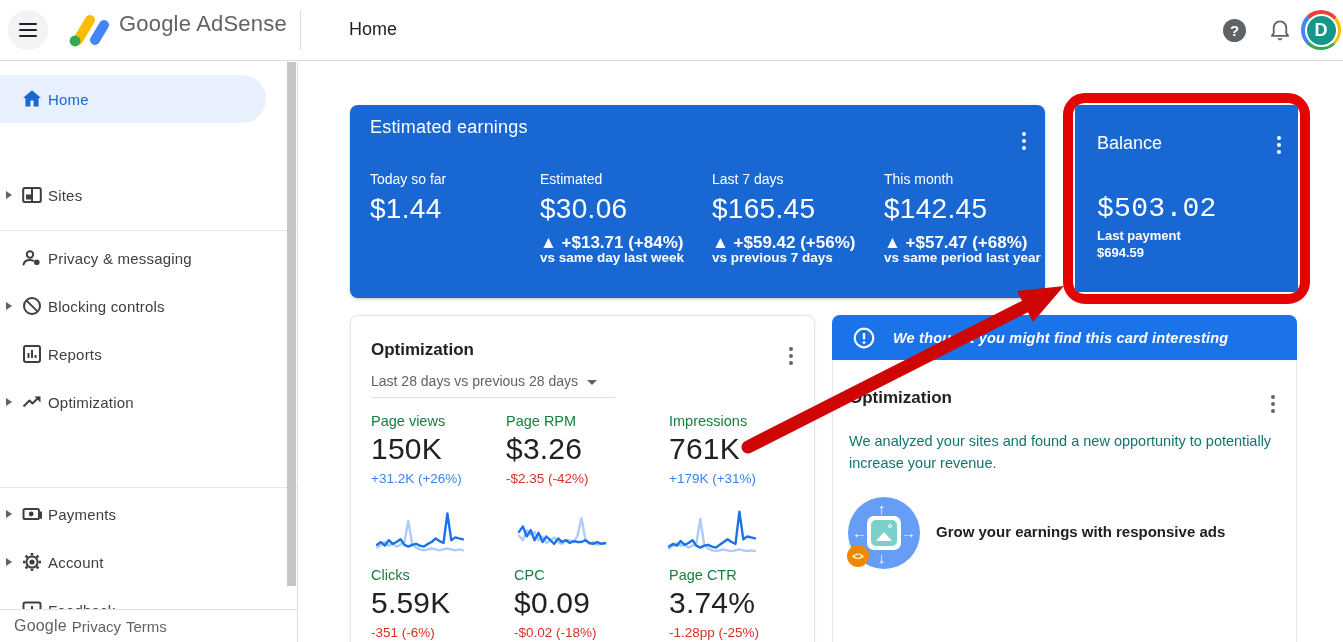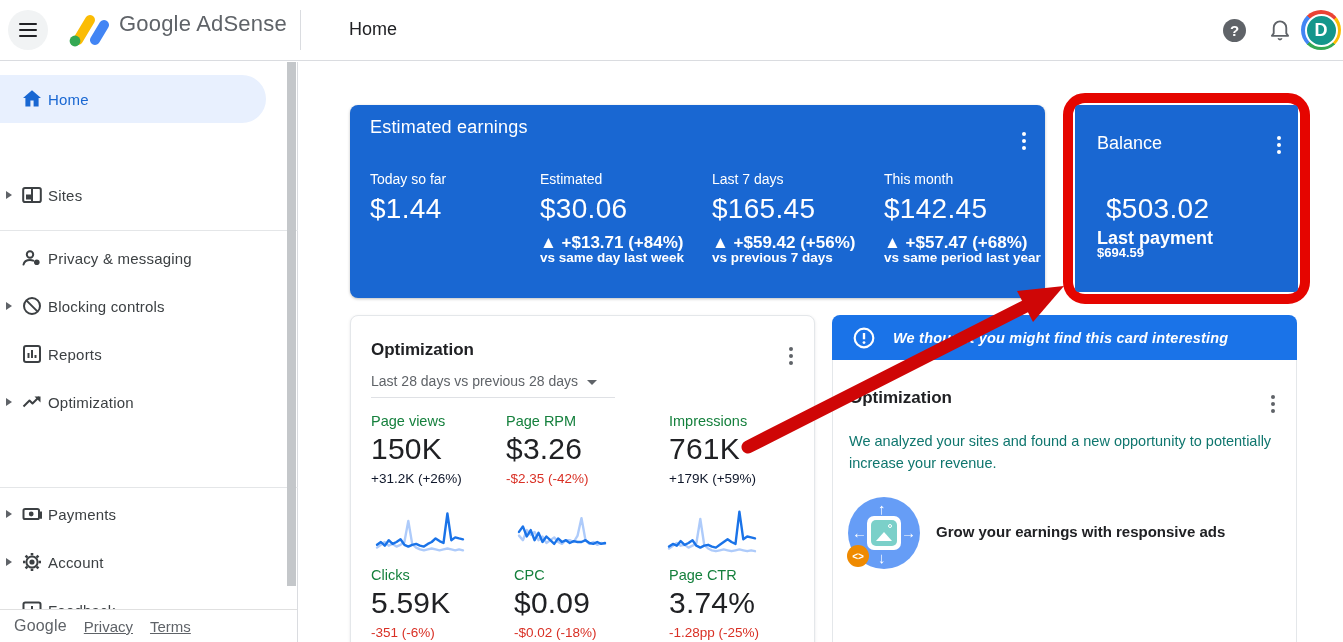--- a/index.html
+++ b/index.html
@@ -40,21 +40,21 @@
                      border-left:6px solid #5f6368; }
   .nav-item .nicon { position:absolute; left:20px; width:24px; height:24px; }
   .nav-item .nlabel { position:absolute; left:48px; font-size:15px; color:#3c4043; letter-spacing:.2px; }
   .nav-item.active { background:#e8f0fe; border-radius:0 26px 26px 0; }
   .nav-item.active .nlabel { color:#1967d2; font-weight:500; }
   .side-div { position:absolute; left:0; width:298px; height:1px; background:#e4e6e8; border:none; }
   .side-scrollbar { position:absolute; left:287px; top:0; width:9px; height:524px; background:#c4c7ca; border-radius:0; }
   .side-footer { position:absolute; left:0; top:547px; width:297px; height:33px; background:#fff;
                  border-top:1px solid #e0e0e0; z-index:6; display:flex; align-items:center; padding-left:14px; }
   .side-footer .gbrand { font-size:16px; color:#5f6368; font-weight:500; letter-spacing:.2px; }
-  .side-footer a { font-size:15px; color:#5f6368; text-decoration:underline; margin-left:17px; cursor:pointer; }
+  .side-footer a { font-size:15px; color:#5f6368; margin-left:5px; cursor:pointer; }
 
   
   .content { position:absolute; left:299px; top:62px; width:1044px; height:580px; background:#fff; overflow:hidden; }
 
   .kebab { border:none; background:transparent; cursor:pointer; width:22px; height:26px; padding:2px 0; }
   .kebab i { display:block; width:4px; height:4px; border-radius:50%; margin:3px auto; }
   .kebab.white i { background:#fff; }
   .kebab.gray i { background:#5f6368; }
 
   
@@ -67,40 +67,40 @@
   .m-value { position:absolute; top:88px; font-size:28px; font-weight:400; letter-spacing:.3px; white-space:nowrap; }
   .m-delta { position:absolute; top:128px; font-size:17px; font-weight:600; white-space:nowrap; }
   .m-note  { position:absolute; top:145px; font-size:13.5px; font-weight:600; white-space:nowrap; }
 
   
   .balance-frame { position:absolute; left:764px; top:31px; width:247px; height:211px;
                    border:10px solid #e50500; border-radius:22px; background:#fff; padding:2px; z-index:30; }
   .balance-card { width:100%; height:100%; border-radius:4px; position:relative; box-shadow:none; }
   .bal-title { position:absolute; left:22px; top:28px; font-size:18px; font-weight:500; }
   .balance-card .kebab { position:absolute; right:8px; top:26px; }
-  .bal-amount { position:absolute; left:31px; top:88px; font-size:28px; letter-spacing:.3px; }
-  .bal-lp-label { position:absolute; left:22px; top:123px; font-size:18px; font-weight:600; }
+  .bal-amount { position:absolute; left:22px; top:88px; font-size:28px; letter-spacing:.3px;font-family:Liberation Mono, monospace; }
+  .bal-lp-label { position:absolute; left:22px; top:123px; font-size:13px; font-weight:600; }
   .bal-lp-value { position:absolute; left:22px; top:140px; font-size:13px; font-weight:600; }
 
   
   .card-white { background:#fff; border:1px solid #e4e7ea; border-radius:8px; box-shadow:0 1px 3px rgba(60,64,67,.13); }
 
   .perf-card { position:absolute; left:51px; top:253px; width:465px; height:372px; }
   .perf-title { position:absolute; left:20px; top:24px; font-size:17px; color:#202124; }
   .perf-card .kebab { position:absolute; right:12px; top:26px; }
   .perf-range { position:absolute; left:20px; top:57px; font-size:14px; color:#5f6368; background:none; border:none;
                 cursor:pointer; display:flex; align-items:center; }
   .perf-range .dcaret { width:0; height:0; border-left:5px solid transparent; border-right:5px solid transparent;
                         border-top:5px solid #5f6368; margin-left:9px; margin-top:2px; }
   .perf-div { position:absolute; left:20px; top:81px; width:244px; height:1px; background:#dfe1e5; }
   .p-col { position:absolute; width:140px; }
   .p-label { position:absolute; font-size:14.5px; color:#15803d; white-space:nowrap; }
   .p-value { position:absolute; font-size:30px; color:#202124; letter-spacing:.2px; white-space:nowrap; }
   .p-delta { position:absolute; font-size:13.5px; font-weight:500; white-space:nowrap; }
-  .up   { color:#0f172a; }
+  .up   { color:#3b82f6; }
   .down { color:#d93025; }
   .spark { position:absolute; width:92px; height:58px; }
 
   .opt-card { position:absolute; left:533px; top:253px; width:465px; height:372px; }
   .opt-banner { position:absolute; left:0; top:0; width:465px; height:45px; background:#1a73e8;
                 border-radius:8px 8px 0 0; display:flex; align-items:center; z-index:2; }
   .opt-banner .badge { margin-left:19px; }
   .opt-banner .btext { margin-left:16px; color:#fff; font-size:14.5px; font-style:italic; font-weight:700; letter-spacing:.2px; }
   .opt-body { position:absolute; left:0; top:45px; width:465px; height:327px; background:#fff;
               border:1px solid #e4e7ea; border-top:none; border-radius:0 0 8px 8px; }
@@ -340,21 +340,21 @@
         <div class="p-delta up" style="top:155px">+31.2K (+26%)</div>
       </div>
       <div class="p-col" style="left:155px">
         <div class="p-label" style="top:97px">Page RPM</div>
         <div class="p-value" style="top:116px">$3.26</div>
         <div class="p-delta down" style="top:155px">-$2.35 (-42%)</div>
       </div>
       <div class="p-col" style="left:318px">
         <div class="p-label" style="top:97px">Impressions</div>
         <div class="p-value" style="top:116px">761K</div>
-        <div class="p-delta up" style="top:155px">+179K (+59%)</div>
+        <div class="p-delta up" style="top:155px">+179K (+31%)</div>
       </div>
 
       <svg class="spark" style="left:24px;  top:185px" viewBox="0 0 92 58">
           <polyline points="2.0,46.6 5.9,43.8 9.8,41.0 13.7,44.7 17.6,42.9 21.5,45.6 25.5,43.8 29.4,41.0 33.3,19.9 37.2,42.9 41.1,46.6 45.0,48.4 48.9,49.3 52.8,48.4 56.7,47.5 60.6,48.4 64.5,49.3 68.5,48.4 72.4,47.5 76.3,48.4 80.2,49.3 84.1,48.4 88.0,49.3" fill="none" stroke="#aecbfa" stroke-width="2.4" stroke-linejoin="round" stroke-linecap="round"></polyline>
           <polyline points="2.0,43.8 5.9,41.0 9.8,44.7 13.7,39.2 17.6,42.9 21.5,41.0 25.5,38.3 29.4,43.8 33.3,45.6 37.2,43.8 41.1,42.9 45.0,44.7 48.9,45.6 52.8,42.9 56.7,41.0 60.6,37.4 64.5,40.1 68.5,42.0 72.4,12.5 76.3,39.2 80.2,36.4 84.1,37.4 88.0,38.3" fill="none" stroke="#1a73e8" stroke-width="2.4" stroke-linejoin="round" stroke-linecap="round"></polyline>
         </svg>
       <svg class="spark" style="left:166px; top:185px" viewBox="0 0 92 58">
           <polyline points="2.0,34.6 5.9,39.2 9.8,29.1 13.7,33.7 17.6,30.9 21.5,39.2 25.5,35.5 29.4,42.0 33.3,39.2 37.2,36.4 41.1,41.0 45.0,42.9 48.9,39.2 52.8,39.2 56.7,41.0 60.6,34.6 64.5,17.1 68.5,39.2 72.4,42.9 76.3,41.0 80.2,43.8 84.1,42.0 88.0,42.9" fill="none" stroke="#aecbfa" stroke-width="2.4" stroke-linejoin="round" stroke-linecap="round"></polyline>
           <polyline points="2.0,30.9 5.9,25.4 9.8,35.5 13.7,29.1 17.6,39.2 21.5,31.8 25.5,41.0 29.4,35.5 33.3,39.2 37.2,42.9 41.1,37.4 45.0,41.0 48.9,39.2 52.8,42.0 56.7,40.1 60.6,41.0 64.5,41.0 68.5,39.2 72.4,42.0 76.3,42.9 80.2,41.0 84.1,42.9 88.0,42.0" fill="none" stroke="#1a73e8" stroke-width="2.4" stroke-linejoin="round" stroke-linecap="round"></polyline>
         </svg>

